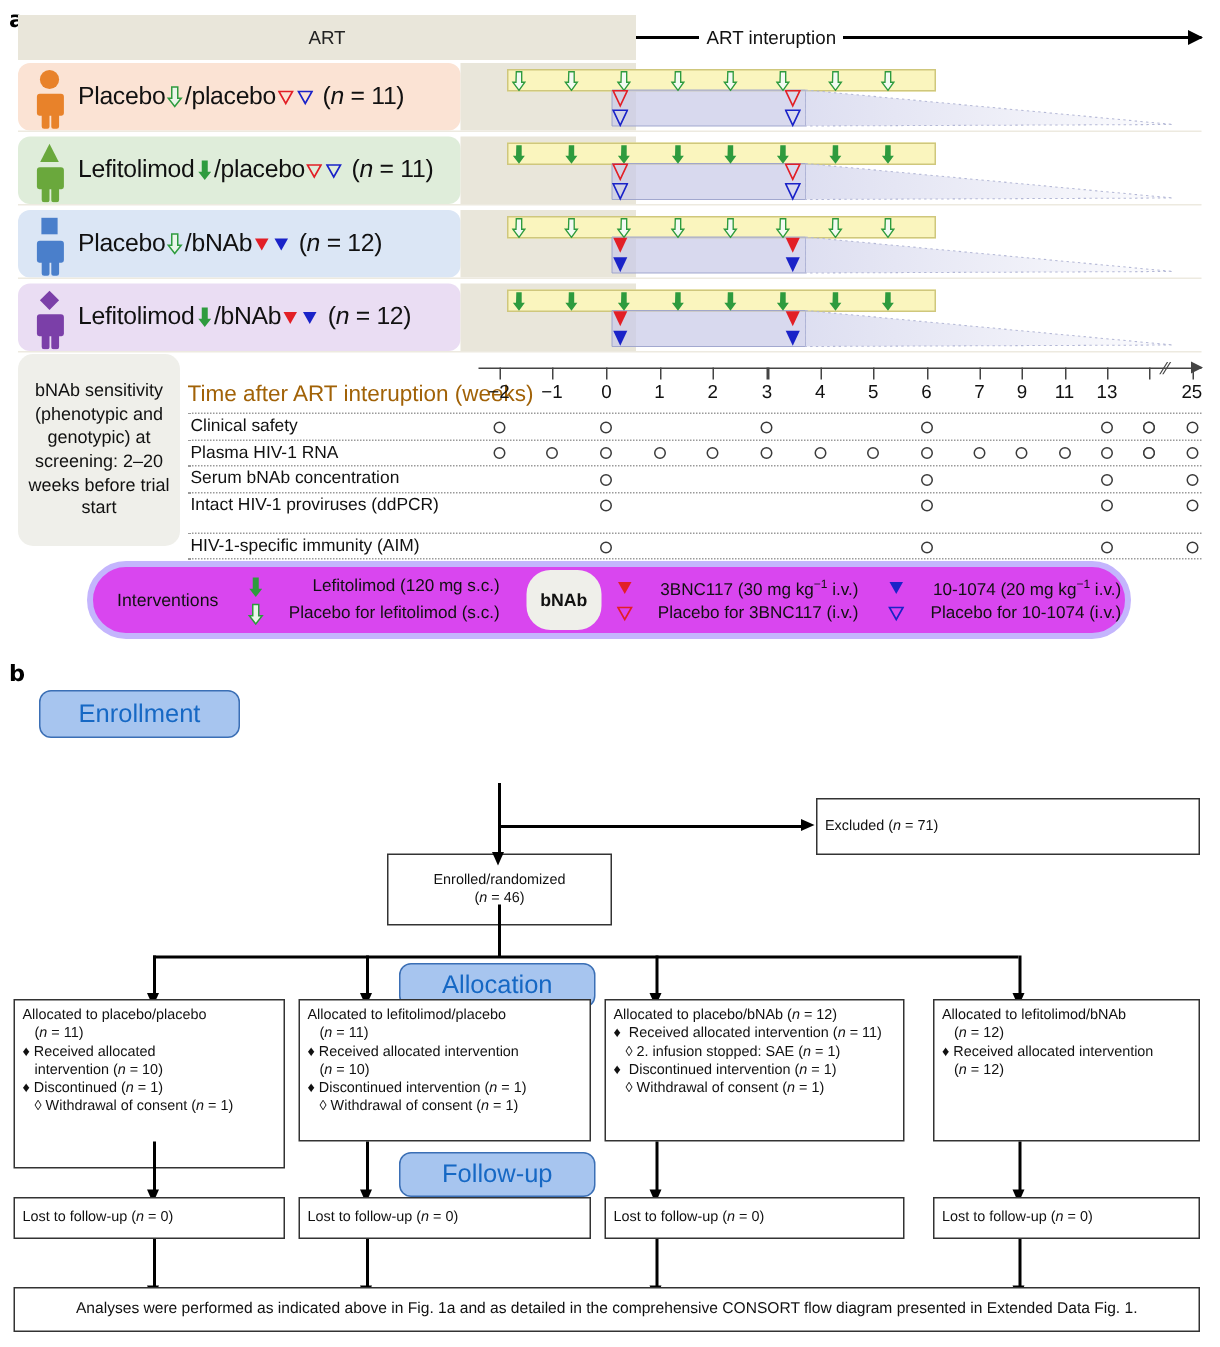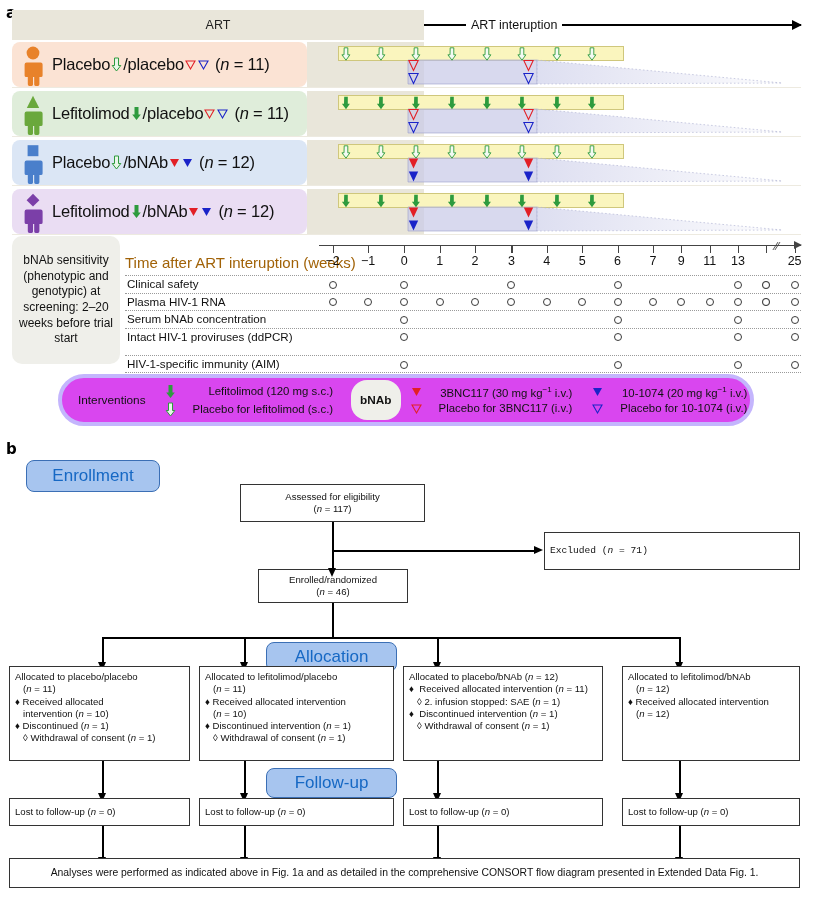--- a/index.html
+++ b/index.html
@@ -616,48 +616,44 @@
       </div>
     </div>
   </div>
 </div>
 
 <div id="panel-b">
   <div class="panel-letter" style="left:6px; top:4px;">b</div>
 
   <div class="stage-pill" style="left:26px; top:24px; width:134px; height:32px;">Enrollment</div>
 
-  <div class="cbox center" style="left:240px; top:48px; width:185px; height:38px;">
-    <span class="bl">Assessed for eligibility</span>
-    <span class="bl">(<span class="ital">n</span> = 117)</span>
-  </div>
-
-  <div class="cbox midleft" style="left:544px; top:96px; width:256px; height:38px;font-family:Liberation Mono, monospace;">
+
+  <div class="cbox midleft" style="left:544px; top:96px; width:256px; height:38px;">
     <span>Excluded (<span class="ital">n</span> = 71)</span>
   </div>
 
-  <div class="cbox center" style="left:258px; top:133px; width:150px; height:34px;">
+  <div class="cbox center" style="left:258px; top:133px; width:150px; height:48px;">
     <span class="bl">Enrolled/randomized</span>
     <span class="bl">(<span class="ital">n</span> = 46)</span>
   </div>
 
   <div class="arrow-v nohead" style="left:332px; top:86px; height:47px;"></div>
   <div class="arrow-h head" style="left:332px; top:114px; width:203px;"></div>
   <div class="arrow-v" style="left:332px; top:128px; height:5px;"></div>
 
   <div class="arrow-v nohead" style="left:332px; top:167px; height:35px;"></div>
   <div class="hbar" style="left:102px; top:201px; width:577px;"></div>
   <div class="arrow-v" style="left:102px; top:201px; height:26px;"></div>
   <div class="arrow-v" style="left:244px; top:201px; height:26px;"></div>
   <div class="arrow-v" style="left:437px; top:201px; height:26px;"></div>
   <div class="arrow-v" style="left:679px; top:201px; height:26px;"></div>
 
   <div class="stage-pill" style="left:266px; top:206px; width:131px; height:30px;">Allocation</div>
 
-  <div class="cbox" style="left:9px; top:230px; width:181px; height:95px;">
+  <div class="cbox" style="left:9px; top:230px; width:181px; height:113px;">
     <div>Allocated to placebo/placebo</div>
     <div class="ind">(<span class="ital">n</span> = 11)</div>
     <div>♦ Received allocated</div>
     <div class="ind">intervention (<span class="ital">n</span> = 10)</div>
     <div>♦ Discontinued (<span class="ital">n</span> = 1)</div>
     <div class="ind">◊ Withdrawal of consent (<span class="ital">n</span> = 1)</div>
   </div>
 
   <div class="cbox" style="left:199px; top:230px; width:195px; height:95px;">
     <div>Allocated to lefitolimod/placebo</div>

